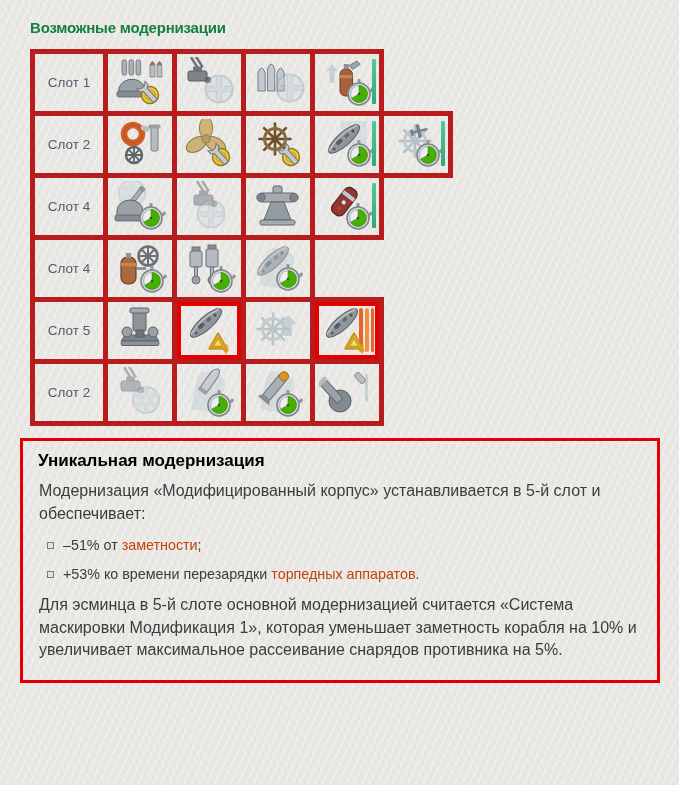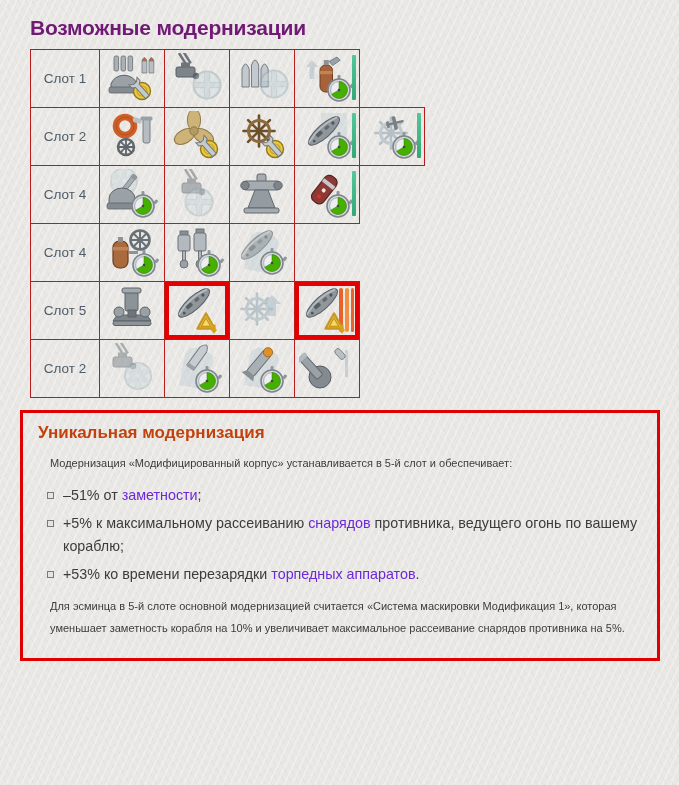--- a/index.html
+++ b/index.html
@@ -7,62 +7,62 @@
     width:679px;height:785px;overflow:hidden;
     font-family:"Liberation Sans", sans-serif;
     background-color:#e9e8e5;
     background-image:
       repeating-linear-gradient(115deg, rgba(255,255,255,0.28) 0 2px, rgba(255,255,255,0) 2px 7px),
       repeating-linear-gradient(62deg, rgba(140,140,140,0.06) 0 1px, rgba(0,0,0,0) 1px 6px),
       repeating-linear-gradient(150deg, rgba(170,170,170,0.05) 0 1px, rgba(0,0,0,0) 1px 9px);
   }
   h1.page-title{
     margin:15px 0 9px 30px;
-    font-size:21px;line-height:25px;
-    color:#701a75;font-weight:bold;letter-spacing:-0.2px;
+    font-size:15px;line-height:25px;
+    color:#15803d;font-weight:bold;letter-spacing:-0.2px;
   }
   table.slots{
     margin-left:30px;border-collapse:collapse;margin-top:7px;
   }
   table.slots td{
-    border:1px solid #b91c1c;height:56px;padding:0;vertical-align:middle;
+    border:5px solid #b91c1c;height:56px;padding:0;vertical-align:middle;
   }
   td.slot-label{
     width:68px;text-align:center;color:#4e5b68;font-size:13.5px;
   }
   td.icon-cell{width:64px;position:relative;text-align:center;}
   td.icon-cell.hl{box-shadow:inset 0 0 0 4px #e40000;}
   .icon-wrap{display:inline-block;width:56px;height:50px;margin-top:3px;}
   .gbar{
     position:absolute;right:3px;top:5px;width:4px;height:45px;
     background:linear-gradient(180deg,#55c79a,#32a877);border-radius:1px;
   }
   .unique-box{
     margin:12px 19px 0 20px;
     border:3px solid #e00000;
     padding:5px 14px 9px 15px;
   }
   .unique-box h2{
-    margin:5px 0 2px 0;font-size:17px;color:#c2410c;font-weight:bold;
+    margin:5px 0 2px 0;font-size:17px;color:#000000;font-weight:bold;
   }
   .unique-box p{
-    margin:9px 12px;font-size:11px;line-height:22.5px;color:#3c3c3c;
+    margin:9px 1px;font-size:16px;line-height:22.5px;color:#3c3c3c;
   }
   .unique-box ul{
     list-style:none;margin:7px 0 9px 0;padding:0 0 0 6px;
   }
   .unique-box li{
     position:relative;padding-left:19px;margin:6px 0;
     font-size:14.3px;line-height:22.5px;color:#3c3c3c;
   }
   .unique-box li::before{
     content:"";position:absolute;left:3px;top:8px;width:5px;height:5px;
     border:1px solid #7a7a7a;background:#e4e4e2;
   }
-  a.wlink{color:#6d28d9;text-decoration:none;cursor:pointer;}
+  a.wlink{color:#c2410c;text-decoration:none;cursor:pointer;}
 </style>
 </head>
 <body>
 
 <h1 class="page-title">Возможные модернизации</h1>
 
 <table class="slots">
   <tbody id="slots-tbody">
       <tr>
         <td class="slot-label">Слот 1</td>
@@ -509,17 +509,16 @@
             </svg></span></td>
       </tr>
     </tbody>
 </table>
 
 <div class="unique-box">
   <h2>Уникальная модернизация</h2>
   <p>Модернизация «Модифицированный корпус» устанавливается в 5-й слот и обеспечивает:</p>
   <ul id="effects-list">
       <li><span>–51% от </span><a class="wlink">заметности</a><span>;</span></li>
-      <li><span>+5% к максимальному рассеиванию </span><a class="wlink">снарядов</a><span> противника, ведущего огонь по вашему кораблю;</span></li>
       <li><span>+53% ко времени перезарядки </span><a class="wlink">торпедных аппаратов</a><span>.</span></li>
     </ul>
   <p>Для эсминца в 5-й слоте основной модернизацией считается «Система маскировки Модификация 1», которая уменьшает заметность корабля на 10% и увеличивает максимальное рассеивание снарядов противника на 5%.</p>
 </div>
 
 </body></html>

